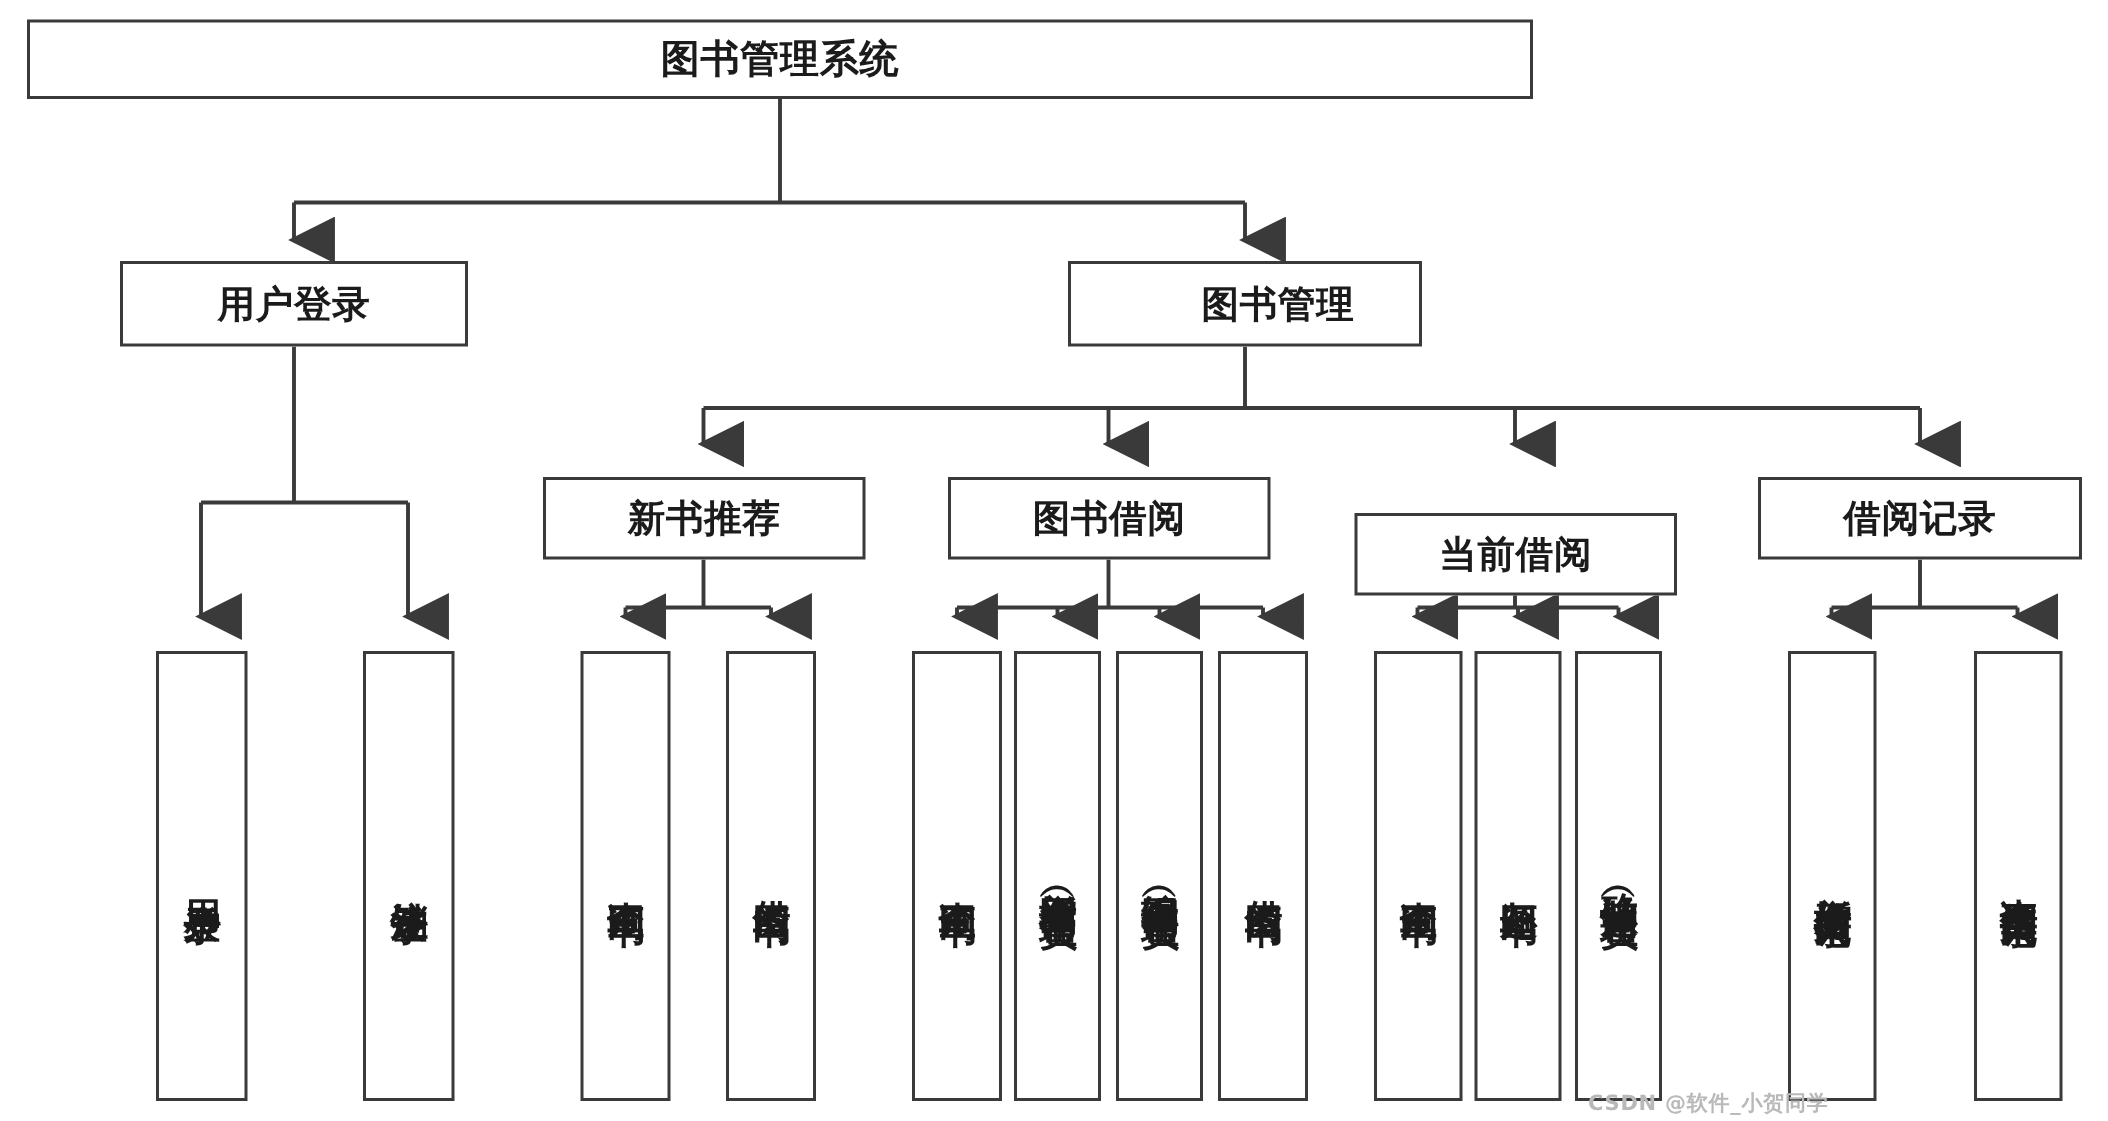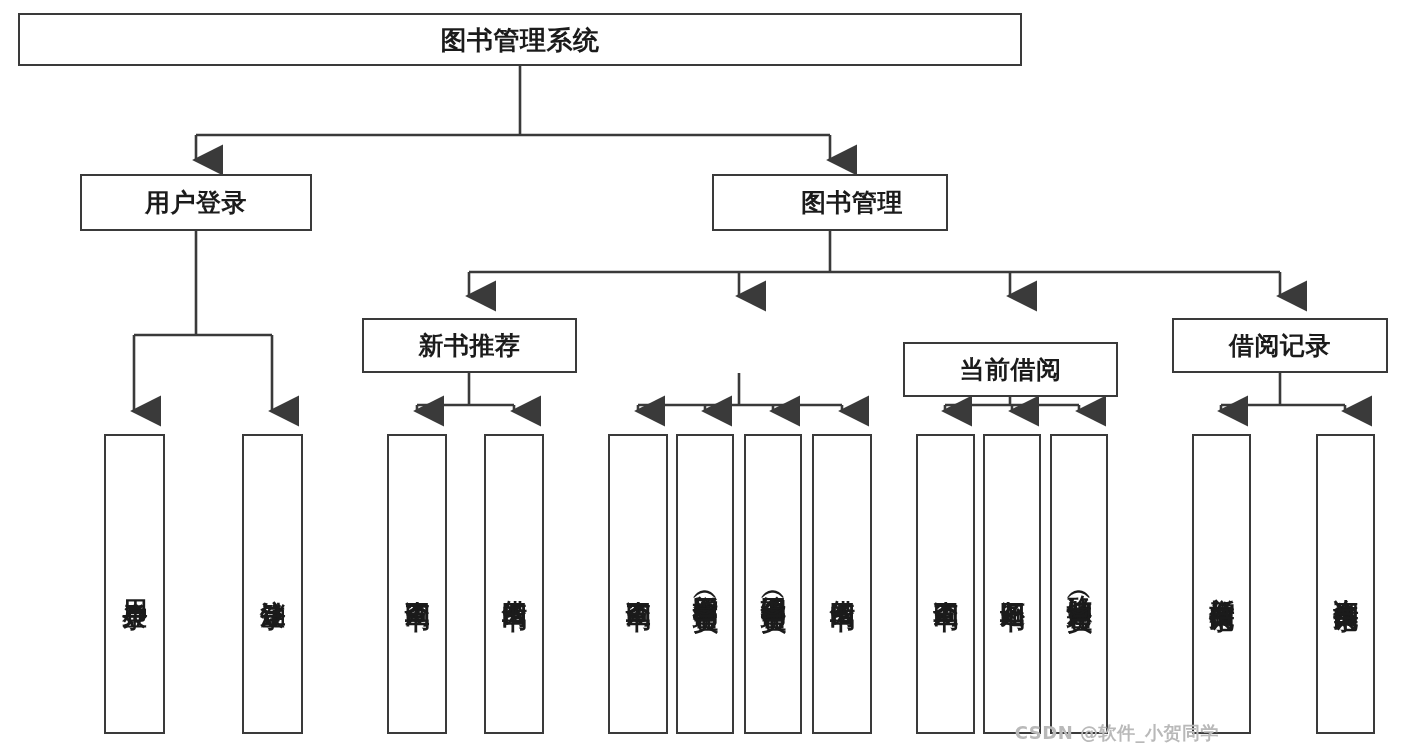--- a/index.html
+++ b/index.html
@@ -50,21 +50,21 @@
     height:100%;
     display:flex;
     align-items:center;
     justify-content:center;
   }
 
   .watermark{
     position:absolute;
     right:8px;
     bottom:2px;
-    font-size:18px;
+    font-size:14px;
     color:#b9b9b9;
     white-space:nowrap;
     letter-spacing:0.5px;
   }
 </style>
 </head>
 <body>
 
 <div id="diagram-root">
 
@@ -127,20 +127,23 @@
   <div class="node h-node" style="left:80px;top:174px;width:232px;height:57px;">
     <span class="label">用户登录</span>
   </div>
   <div class="node h-node" style="left:712px;top:174px;width:236px;height:57px;padding-left:44px;">
     <span class="label">图书管理</span>
   </div>
 
   <div class="node h-node" style="left:362px;top:318px;width:215px;height:55px;">
     <span class="label">新书推荐</span>
   </div>
+  <div class="node h-node" style="left:632px;top:318px;width:215px;height:55px;">
+    <span class="label">图书借阅</span>
+  </div>
   <div class="node h-node" style="left:903px;top:318px;width:215px;height:55px;margin-top:24px;">
     <span class="label">当前借阅</span>
   </div>
   <div class="node h-node" style="left:1172px;top:318px;width:216px;height:55px;text-align:center;">
     <span class="label">借阅记录</span>
   </div>
 
   <div class="node leaf" style="left:104px;top:434px;width:61px;height:300px;">
     <span class="vlabel">用户登录</span>
   </div>

